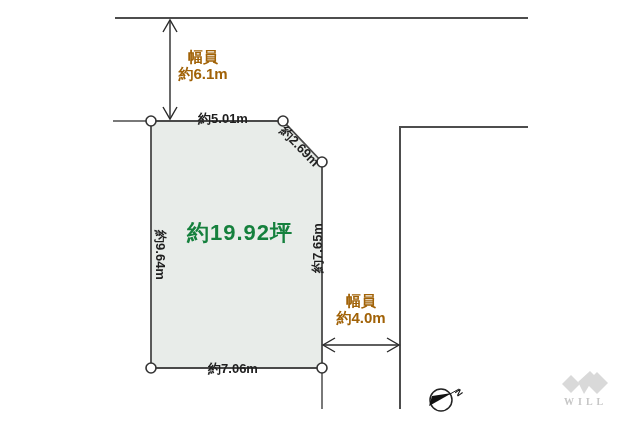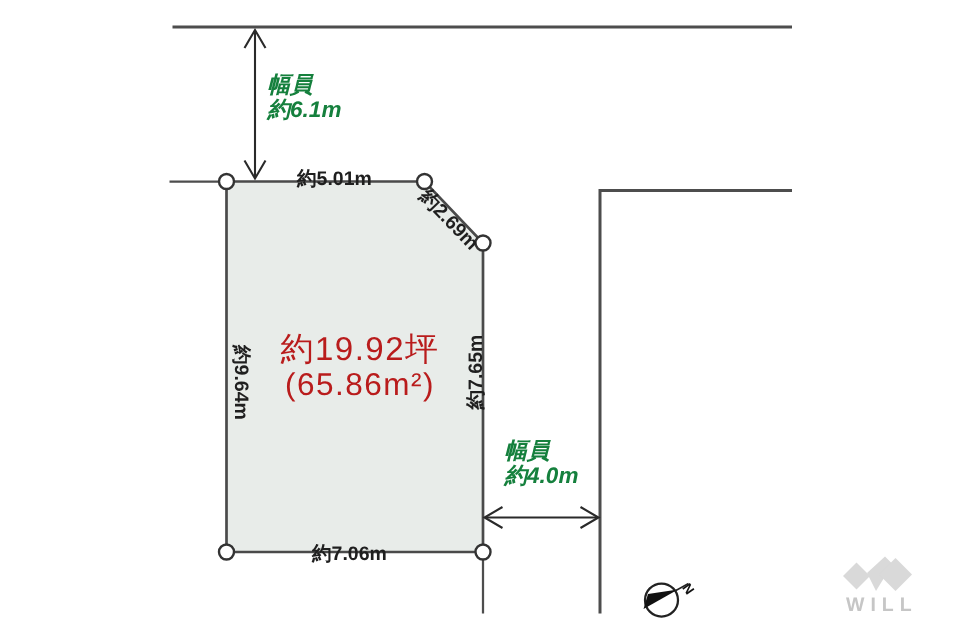--- a/index.html
+++ b/index.html
@@ -7,24 +7,24 @@
     position:relative;width:640px;height:427px;background:#ffffff;overflow:hidden;
     font-family:"Liberation Sans","DejaVu Sans",sans-serif;color:#1a1a1a;
   }
   .stage svg{position:absolute;left:0;top:0;}
   .lbl{position:absolute;white-space:nowrap;line-height:1.15;}
   .dim{font-size:13px;font-weight:600;color:#1f1f1f;}
   .center-x{transform:translateX(-50%);}
   .rot90{transform:translate(-50%,-50%) rotate(90deg);}
   .rotm90{transform:translate(-50%,-50%) rotate(-90deg);}
   .rot45{transform:translate(-50%,-50%) rotate(46deg);}
-  .road-label{font-size:15px;font-weight:700;text-align:left;color:#15803d;font-style:italic;}
-  .area-label{font-size:22px;font-weight:400;text-align:center;color:#b91c1c;letter-spacing:1px;}
+  .road-label{font-size:15px;font-weight:700;text-align:center;color:#a16207;}
+  .area-label{font-size:22px;font-weight:700;text-align:center;color:#15803d;letter-spacing:1px;}
   .area-label .l2{font-size:21px;}
-  .will-text{font-size:13px;font-weight:700;letter-spacing:4px;color:#c6c6c6;}
+  .will-text{font-size:10px;font-weight:700;letter-spacing:4px;color:#c6c6c6;font-family:Liberation Serif, serif;}
 </style>
 </head>
 <body>
 
 <div class="stage">
 
   <svg width="640" height="427" viewBox="0 0 640 427">
 
     <line x1="115" y1="18" x2="528" y2="18" stroke-width="2" stroke="#4d4d4d"></line>
 
@@ -81,18 +81,17 @@
   </div>
 
   <div class="lbl dim center-x" style="left:223px;top:112px;">約5.01m</div>
   <div class="lbl dim rot45" style="left:299px;top:147px;">約2.69m</div>
   <div class="lbl dim rot90" style="left:160px;top:255px;">約9.64m</div>
   <div class="lbl dim rotm90" style="left:318px;top:248px;">約7.65m</div>
   <div class="lbl dim center-x" style="left:233px;top:362px;">約7.06m</div>
 
   <div class="lbl area-label center-x" style="left:240px;top:220px;">
     <div>約19.92坪</div>
-    <div class="l2">(65.86m²)</div>
   </div>
 
   <div class="lbl will-text" style="left:564px;top:396px;">WILL</div>
 
 </div>
 
 </body></html>

